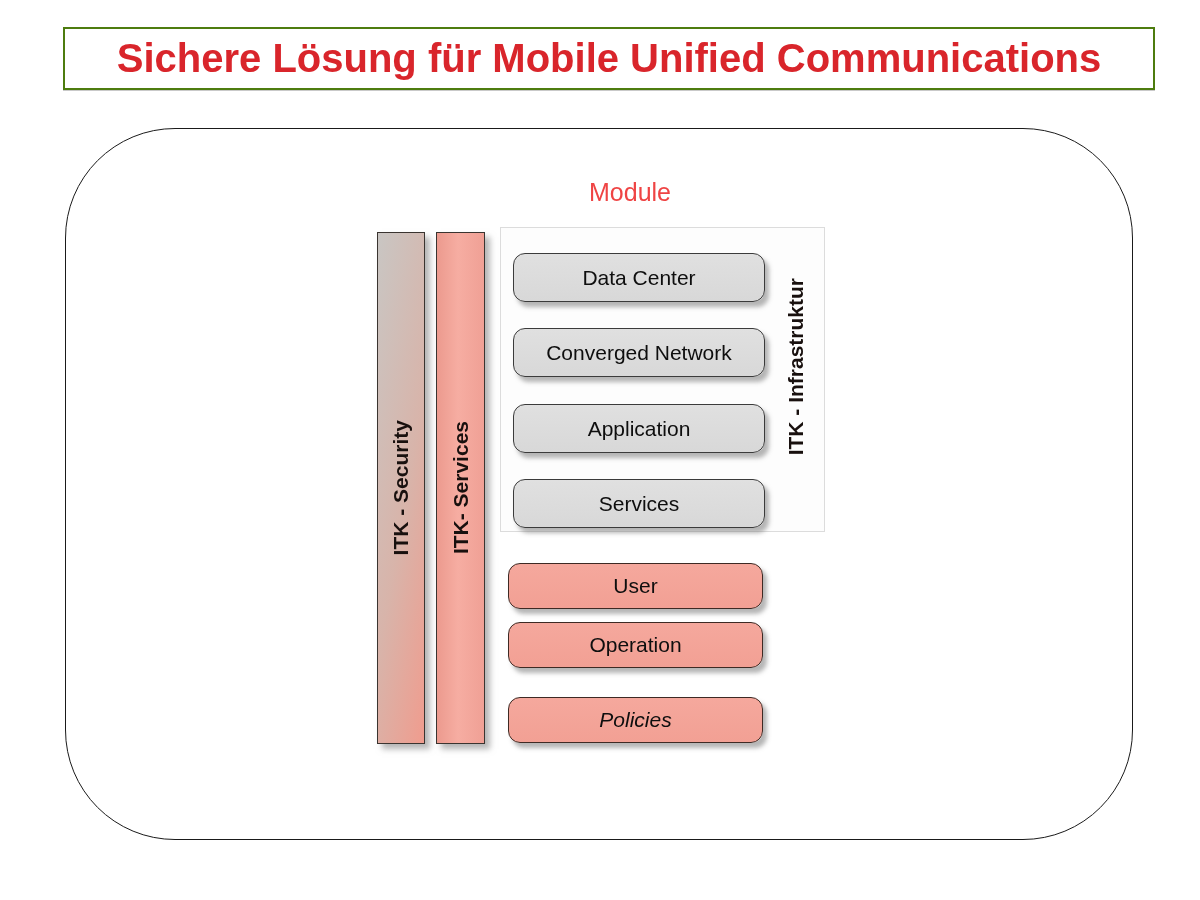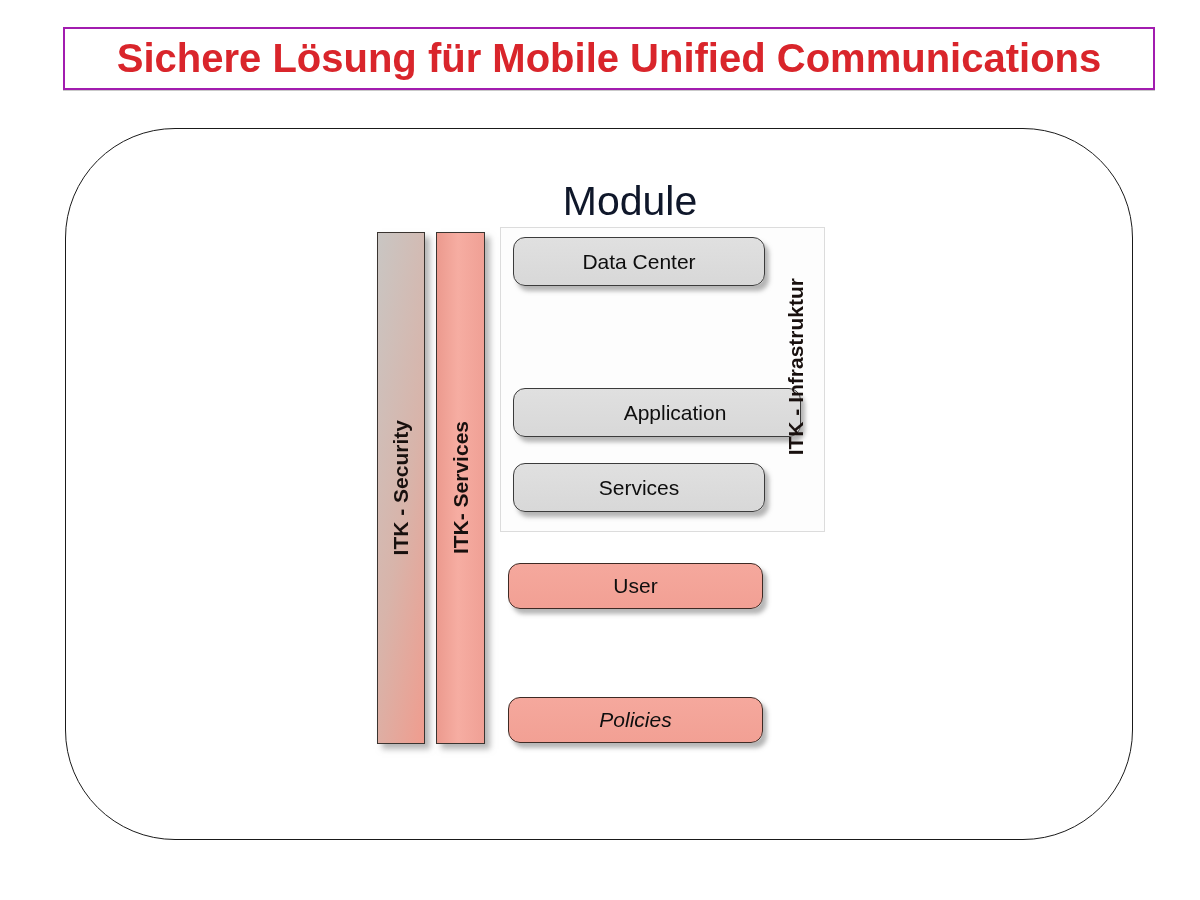--- a/index.html
+++ b/index.html
@@ -17,21 +17,21 @@
     height: 900px;
     background: #ffffff;
   }
 
   
   .title-box {
     position: absolute;
     left: 63px; top: 27px;
     width: 1088px; height: 59px;
     background: #ffffff;
-    border: 2px solid #a21caf;
+    border: 2px solid #4d7c0f;
     box-shadow: 0 1px 0 #c9c9c9;
     display: flex;
     align-items: center;
     justify-content: center;
   }
   .title-text {
     color: #d9252b;
     font-size: 40px;
     font-weight: bold;
     letter-spacing: 0px;
@@ -46,22 +46,22 @@
     border: 1.5px solid #1a1a1a;
     border-radius: 110px;
     background: #ffffff;
   }
 
   .module-heading {
     position: absolute;
     left: 520px; top: 178px;
     width: 220px;
     text-align: center;
-    font-size: 41px;
-    color: #0f172a;
+    font-size: 25px;
+    color: #ef4444;
   }
 
   
   .vbar {
     position: absolute;
     top: 232px;
     height: 510px;
     border: 1.5px solid #3a3430;
     box-shadow: 5px 5px 6px rgba(120,120,120,0.55);
     display: flex;
@@ -113,30 +113,31 @@
     justify-content: center;
     font-size: 21px;
     color: #0e0e0e;
     box-shadow: 4px 5px 4px rgba(110,110,110,0.5);
   }
   .gray-box {
     left: 513px;
     width: 250px; height: 47px;
     background: linear-gradient(to bottom, #e0e0e0, #d8d8d8);
     border: 1.5px solid #3b3b3b;
+    margin-top: 16px;
   }
   .salmon-box {
     left: 508px;
     width: 253px; height: 44px;
     background: linear-gradient(to bottom, #f5a89d, #f2a094);
     border: 1.5px solid #3e2a24;
   }
   .gb-1 { top: 237px; }
   .gb-2 { top: 312px; }
-  .gb-3 { top: 388px; padding-left: 36px; }
+  .gb-3 { top: 388px; }
   .gb-4 { top: 463px; }
   .sb-1 { top: 563px; }
   .sb-2 { top: 622px; }
   .sb-3 { top: 697px; font-style: italic; }
 </style>
 </head>
 <body>
 
 <div class="stage">
 
@@ -154,31 +155,37 @@
 
   <div class="vbar vbar-services">
     <span class="vlabel">ITK- Services</span>
   </div>
 
   <div class="infra-group"></div>
 
   <div class="module-box gray-box gb-1">
     <span>Data Center</span>
   </div>
+  <div class="module-box gray-box gb-2">
+    <span>Converged Network</span>
+  </div>
   <div class="module-box gray-box gb-3">
     <span>Application</span>
   </div>
   <div class="module-box gray-box gb-4">
     <span>Services</span>
   </div>
 
   <div class="infra-label">
     <span class="vlabel">ITK - Infrastruktur</span>
   </div>
 
   <div class="module-box salmon-box sb-1">
     <span>User</span>
   </div>
+  <div class="module-box salmon-box sb-2">
+    <span>Operation</span>
+  </div>
   <div class="module-box salmon-box sb-3">
     <span>Policies</span>
   </div>
 
 </div>
 
 </body></html>

